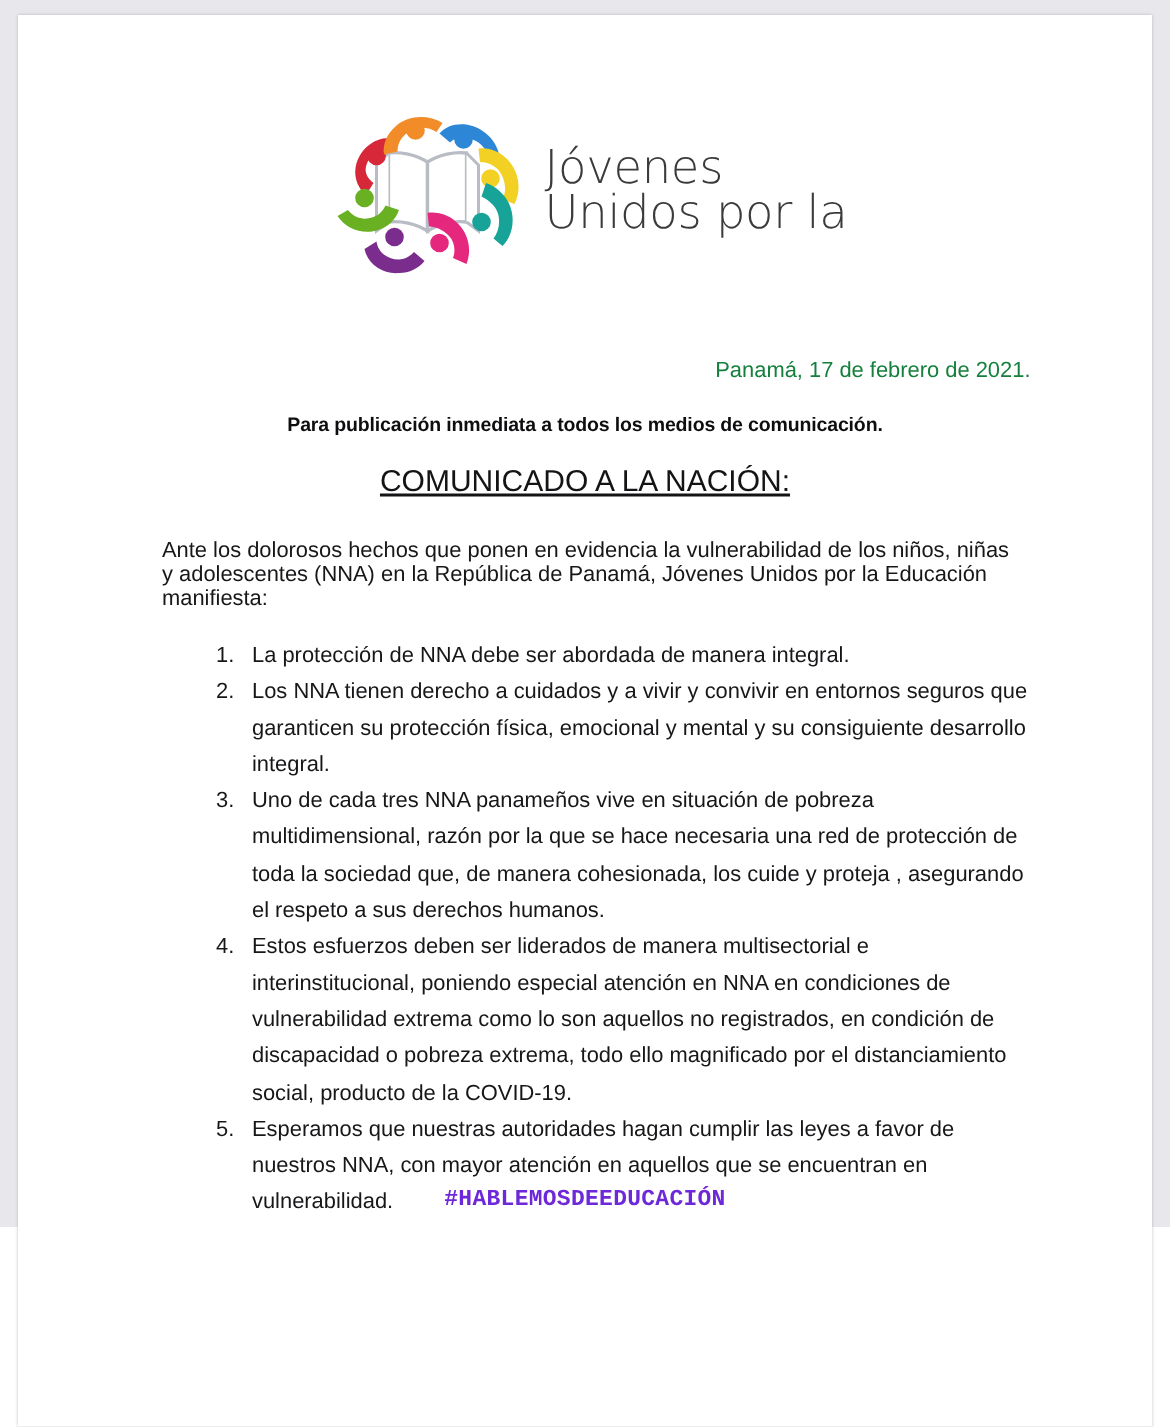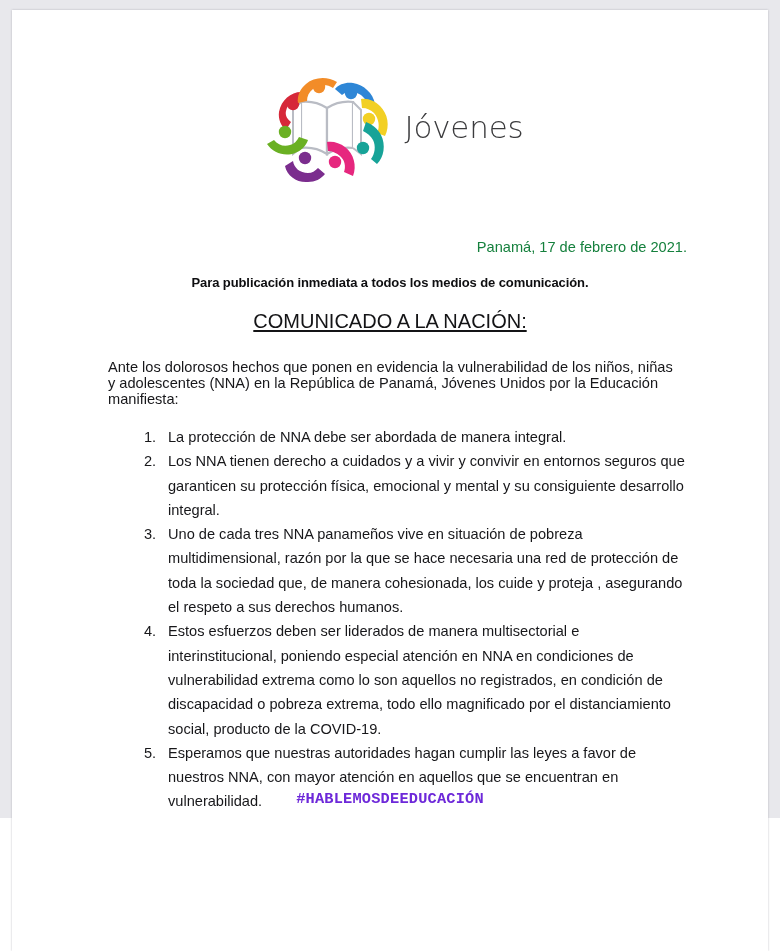--- a/index.html
+++ b/index.html
@@ -223,20 +223,21 @@
             </g>
 
             <g fill="#6ab023">
               <circle cx="28" cy="70" r="6.2"></circle>
               <path d="M10 82 C16 91 28 95 38 91 C44 89 49 84 51 78 L42 75 C40 79 37 82 33 83 C27 85 21 83 17 78 Z"></path>
             </g>
           </svg>
 
           <div class="logo-word">
             <span>Jóvenes</span>
+            <span>Unidos por la</span>
           </div>
         </div>
       </div>
 
       <div class="doc-body">
 
         <div class="date-line">Panamá, 17 de febrero de 2021.</div>
 
         <div class="immediate-line">Para publicación inmediata a todos los medios de comunicación.</div>
 

